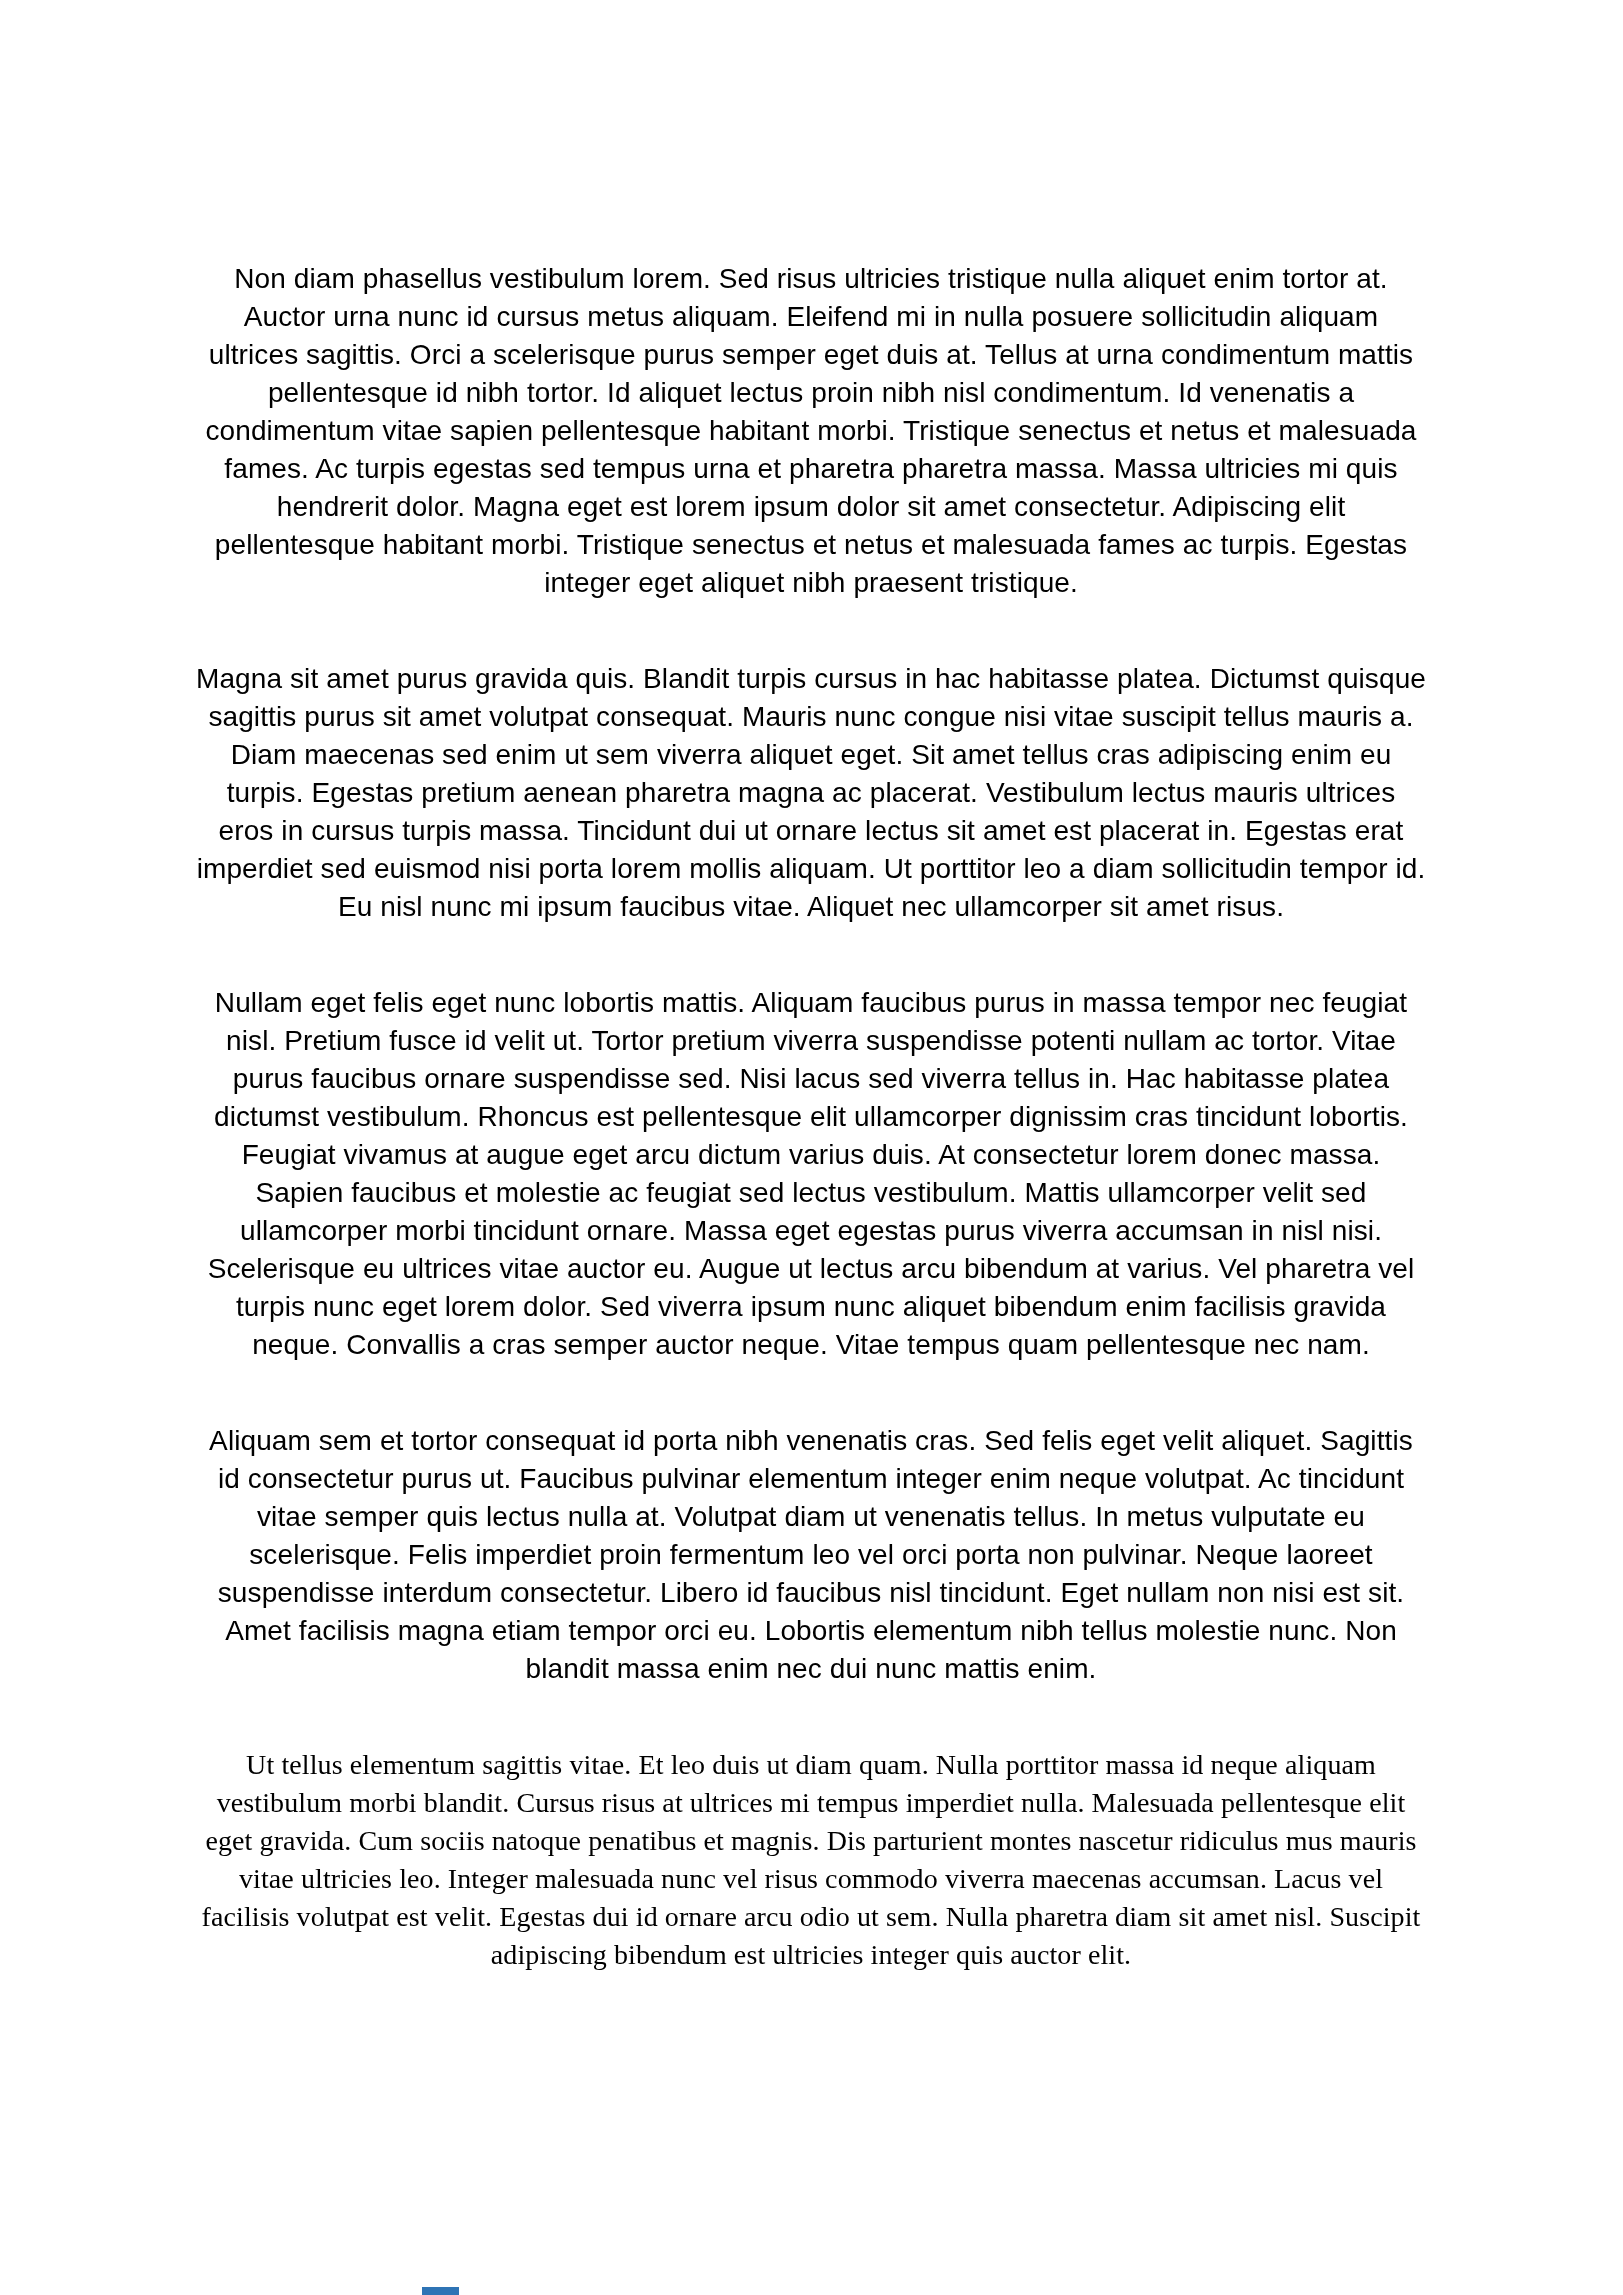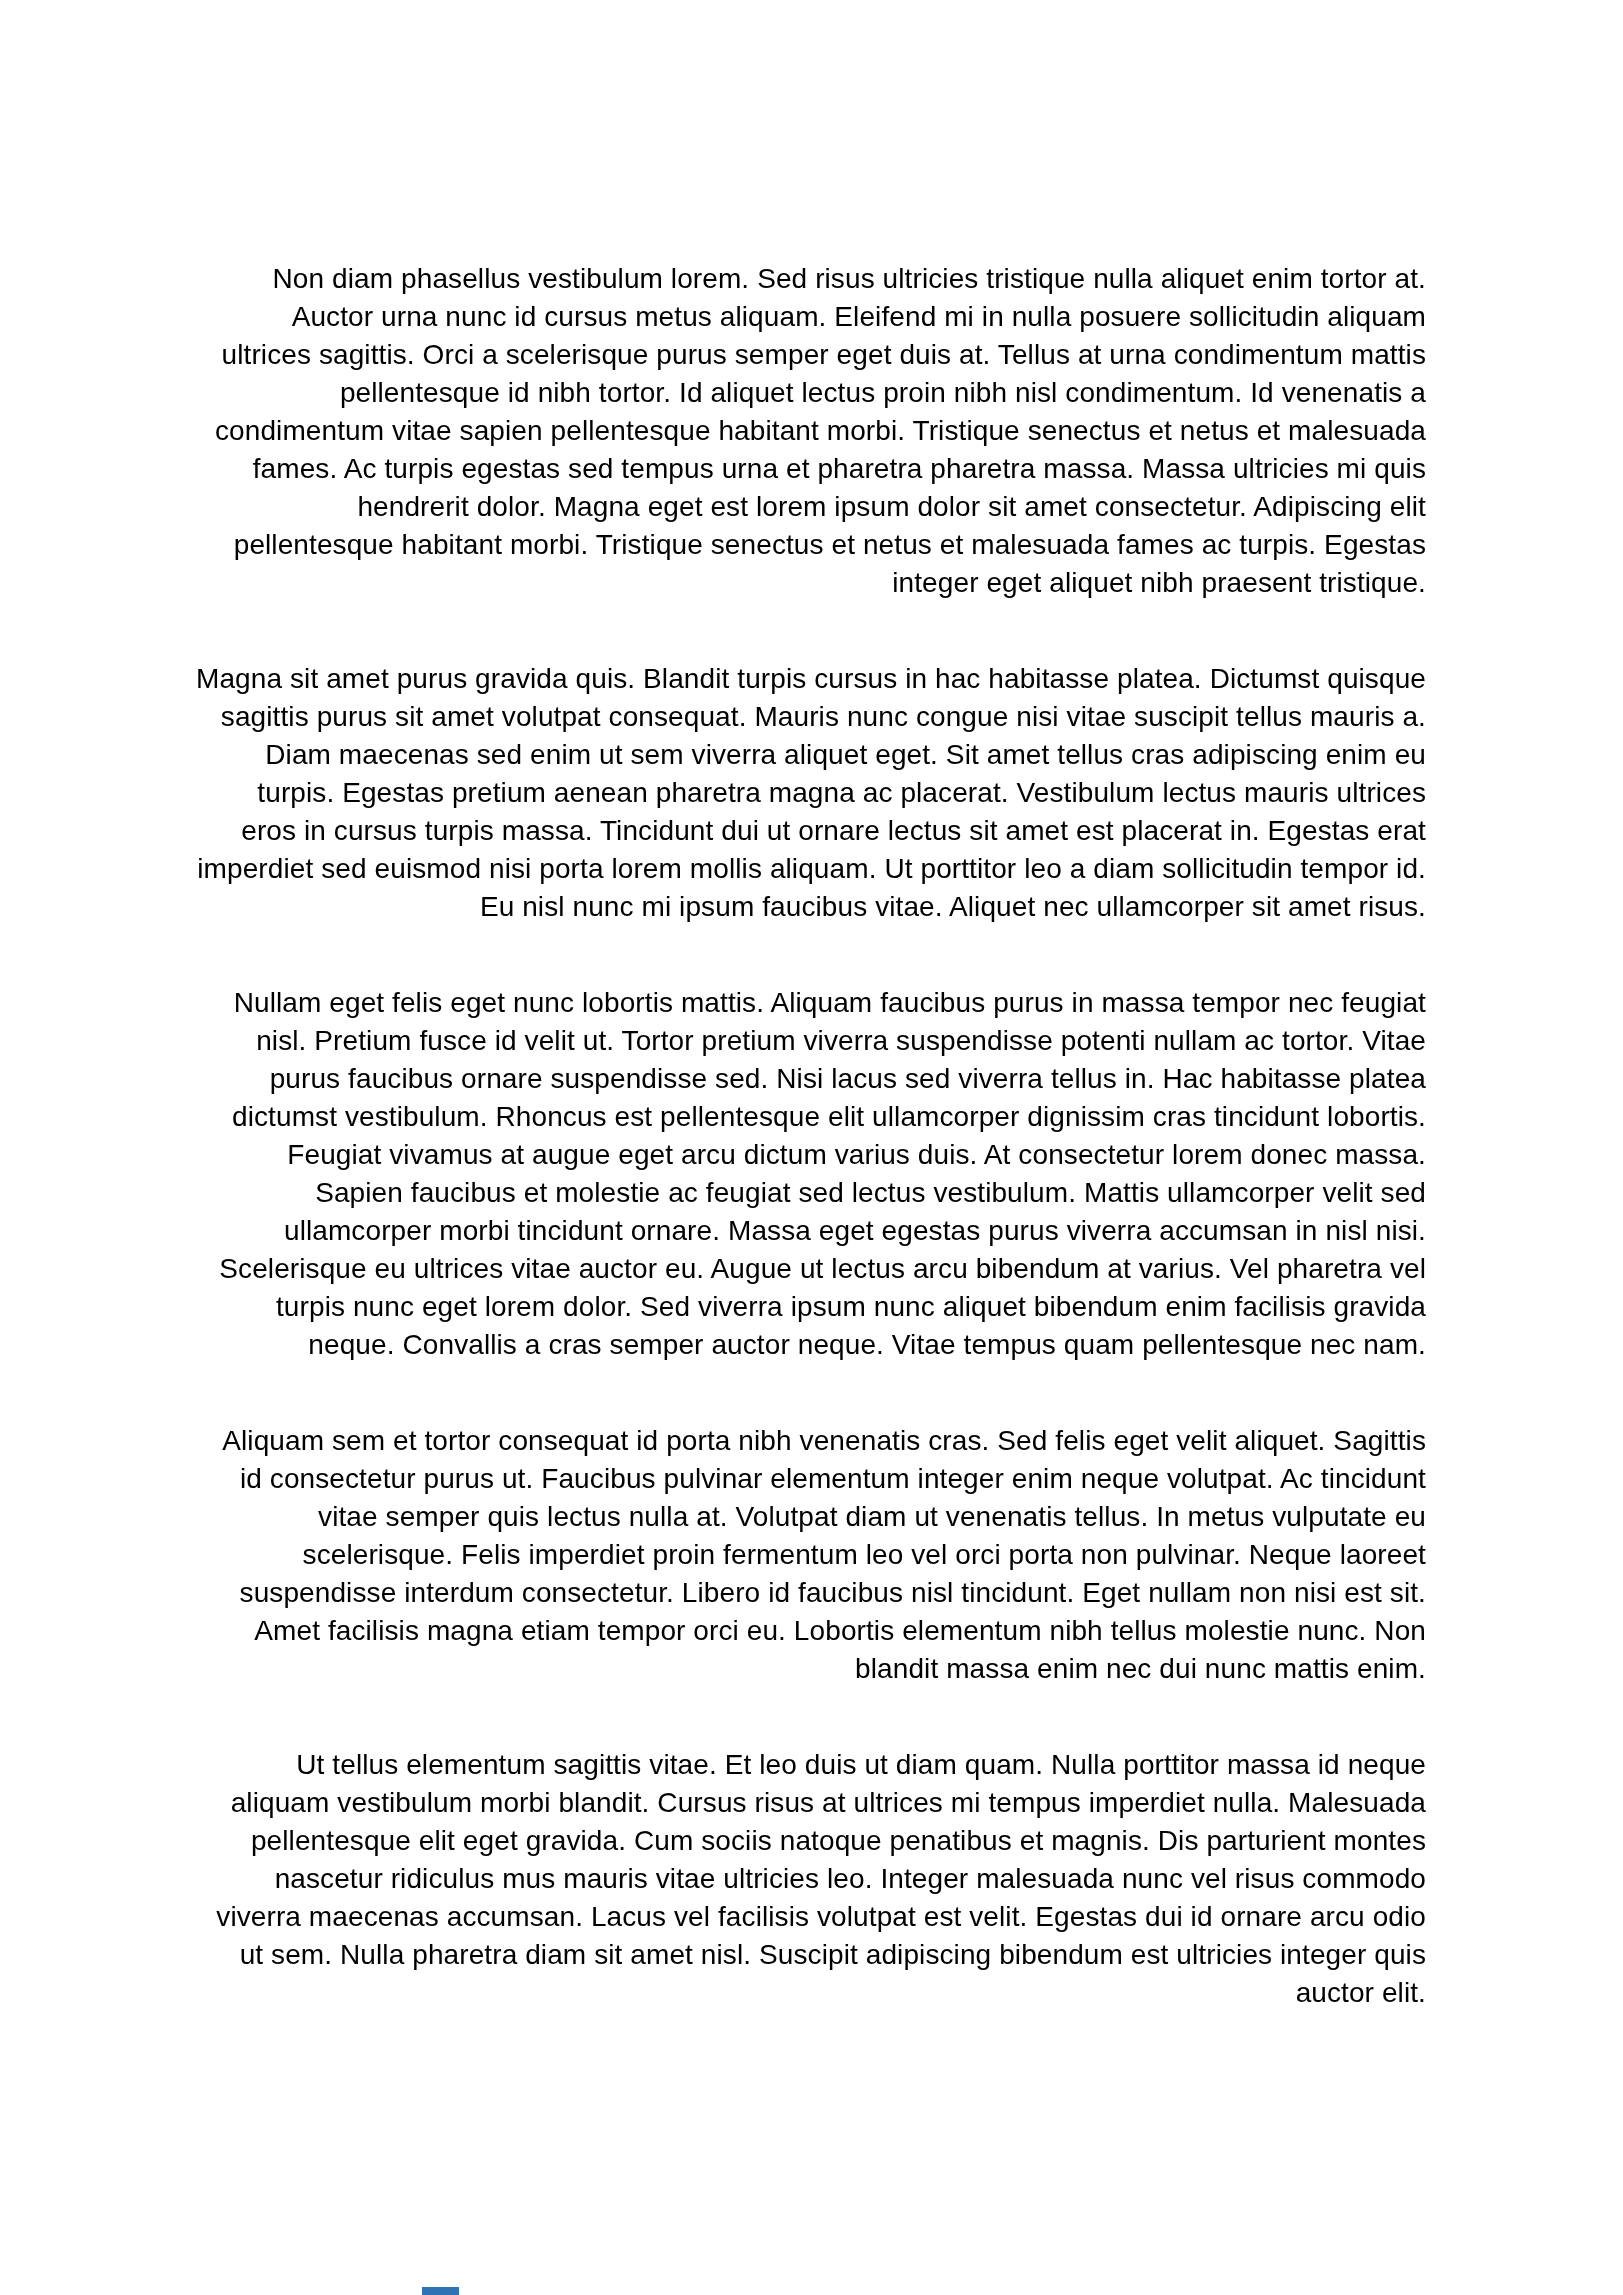--- a/index.html
+++ b/index.html
@@ -21,25 +21,26 @@
     top: 260px;
     width: 1230px;
     color: #000000;
   }
   .content p {
     margin: 0 0 58px 0;
     font-size: 28px;
     line-height: 38px;
     font-weight: 400;
     letter-spacing: 0.1px;
-    text-align: right;
+    text-align: center;
     color: #000000;
   }
   .content p:last-child {
     margin-bottom: 0;
+    font-family: Liberation Serif, serif;
   }
   .bottom-mark {
     position: absolute;
     left: 422px;
     bottom: 0;
     width: 37px;
     height: 8.5px;
     background: #2e74b5;
   }
 </style>

